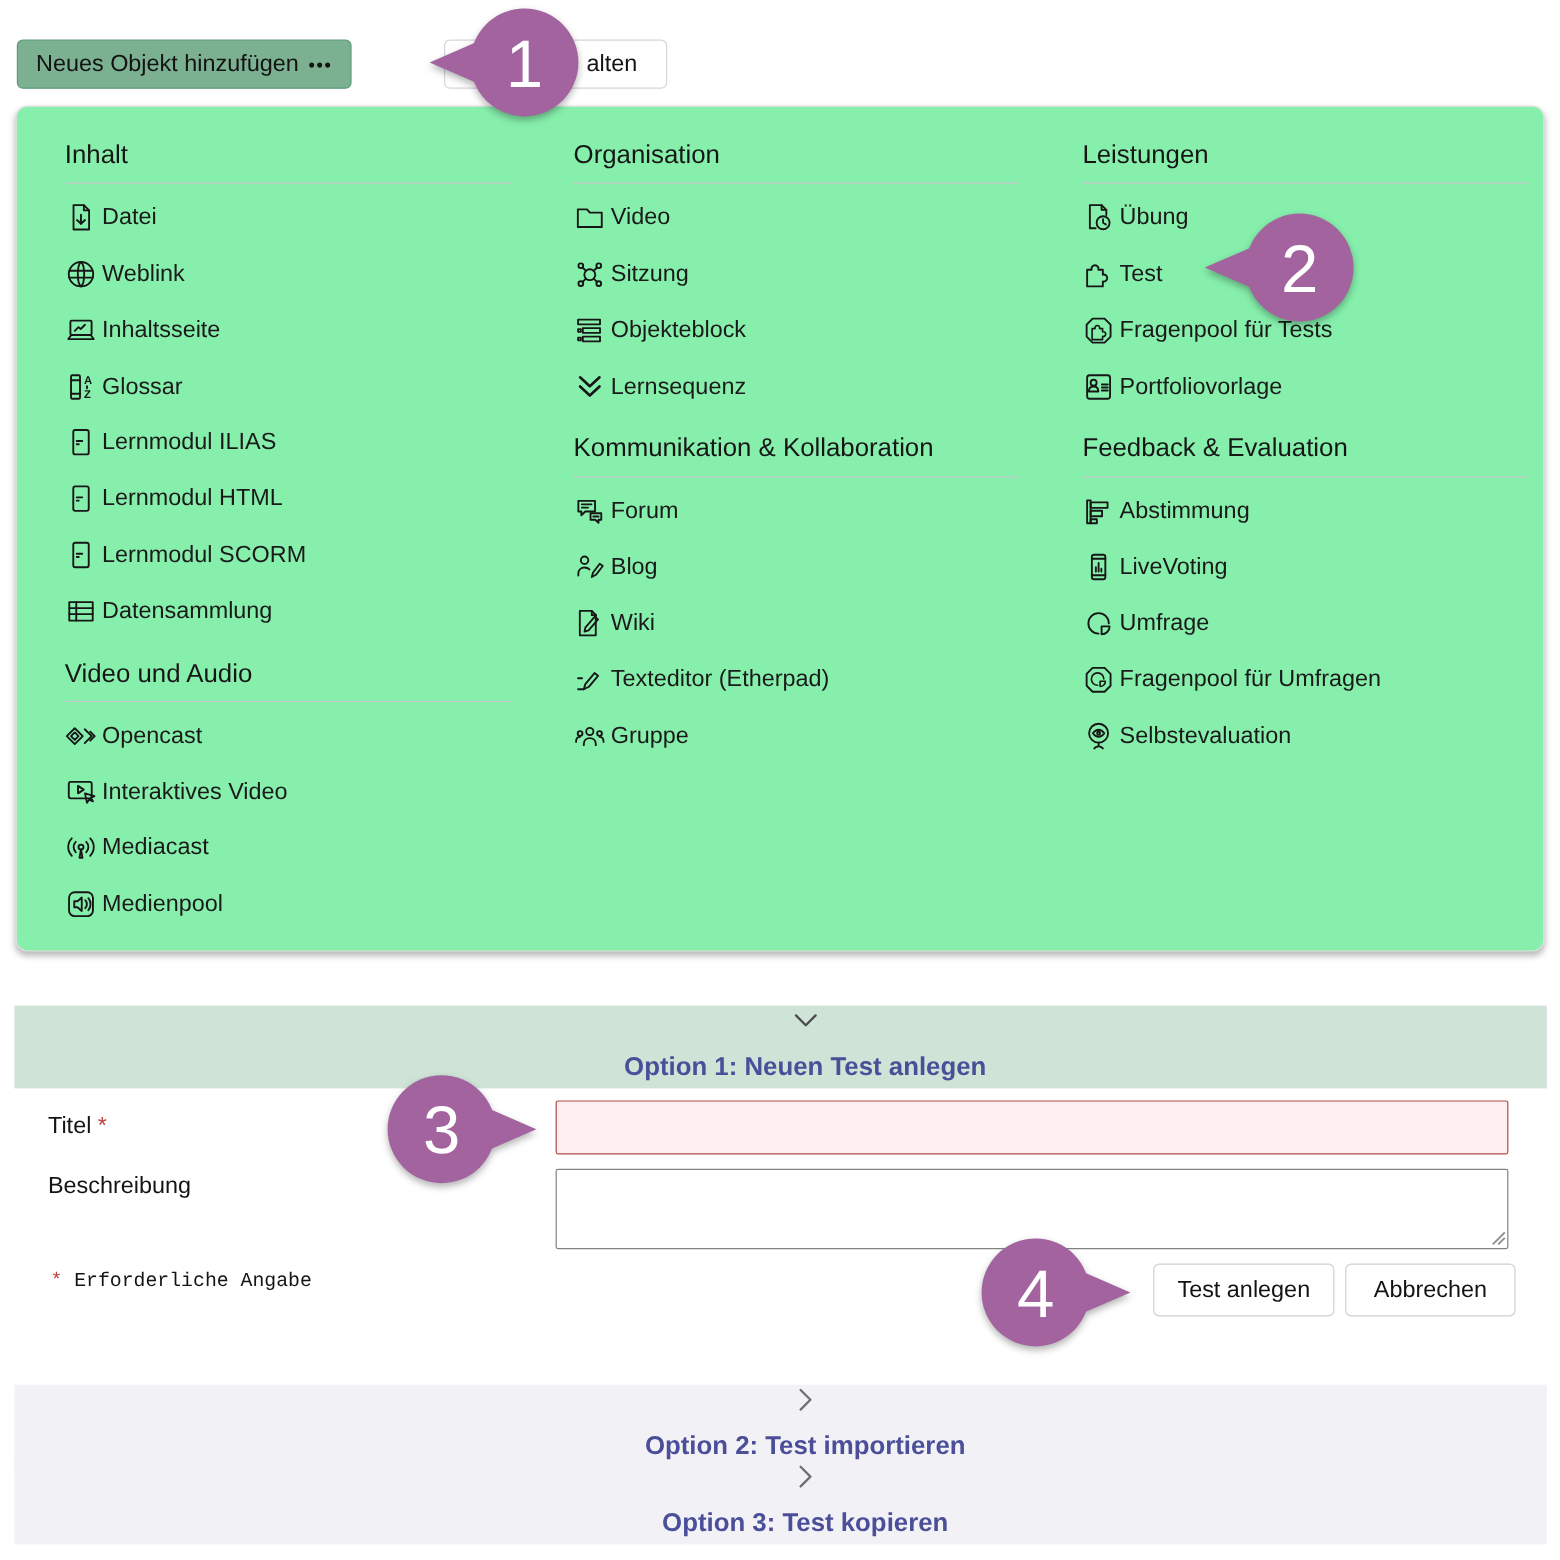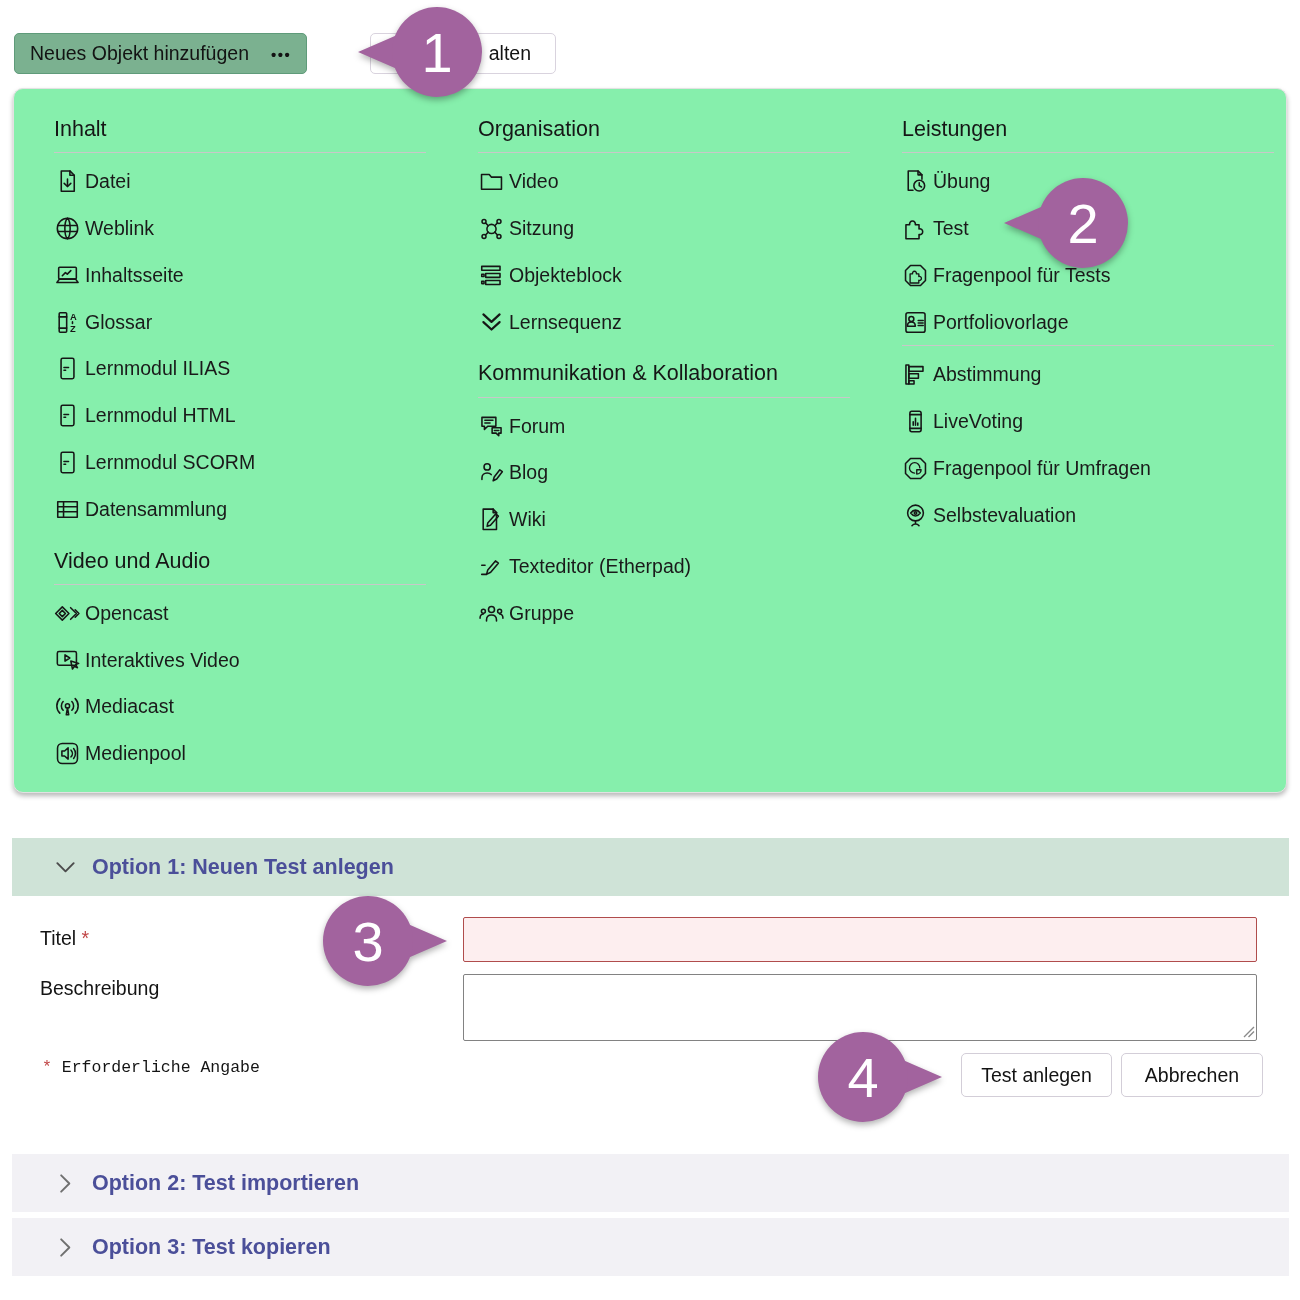--- a/index.html
+++ b/index.html
@@ -1,21 +1,21 @@
 <!DOCTYPE html>
 <html><head>
 <meta charset="utf-8">
 <style>
   html,body{margin:0;padding:0;background:#fff;}
   .stage{position:relative;width:1300px;height:1300px;background:#fff;overflow:hidden;
          font-family:"Liberation Sans","DejaVu Sans",sans-serif;color:#1a1a1a;}
 
   
   .btn-green{position:absolute;left:14px;top:33px;height:41px;padding:0 15px;
-    display:flex;align-items:center;gap:22px;background:#7bb190;border:1px solid #5f9b7a;
+    display:flex;align-items:center;gap:8px;background:#7bb190;border:1px solid #5f9b7a;
     border-radius:5px;font-size:19.5px;color:#131313;font-family:inherit;cursor:pointer;}
   .btn-green .dots{font-size:15px;font-weight:700;letter-spacing:1.5px;transform:translateY(1px);}
   .btn-partial{position:absolute;left:370px;top:33px;width:186px;height:41px;background:#fff;
     border:1px solid #d9d3de;border-radius:5px;font-size:19.5px;color:#131313;font-family:inherit;
     display:flex;align-items:center;justify-content:flex-end;padding-right:24px;box-sizing:border-box;cursor:pointer;}
 
   
   .panel{position:absolute;left:13px;top:88px;width:1274px;height:705px;background:#86efac;
     border:1px solid #e2e2e2;border-radius:10px;box-shadow:0 3px 5px rgba(0,0,0,.28);
     display:flex;gap:52px;padding:12px 24px 0 40px;box-sizing:border-box;}
@@ -24,22 +24,22 @@
   .rule{border:0;border-top:1px solid #c8c8c8;height:0;margin:0;}
   .menu-list{padding-top:5px;}
   .menu-item{display:flex;align-items:center;gap:4px;height:46.8px;font-size:19.5px;cursor:pointer;}
   .mi-icon{width:27px;height:27px;flex:none;display:flex;}
   svg.icon{width:27px;height:27px;stroke:#161616;fill:none;stroke-width:1.5;
     stroke-linecap:round;stroke-linejoin:round;}
   svg.icon text{fill:#161616;stroke:none;font-size:9px;font-weight:700;
     font-family:"Liberation Sans","DejaVu Sans",sans-serif;}
 
   
-  .opt-header{position:absolute;left:12px;width:1277px;height:58px;display:flex;align-items:center;
-    gap:14px;padding-left:41px;box-sizing:border-box;font-size:21.5px;font-weight:700;color:#4b4f99;}
+  .opt-header{position:absolute;left:12px;width:1277px;height:69px;display:flex;align-items:center;
+    gap:14px;padding-left:41px;box-sizing:border-box;font-size:21.5px;font-weight:700;color:#4b4f99;flex-direction:column;}
   #opt1{top:838px;background:#cfe3d7;}
   #opt2{top:1154px;background:#f2f1f5;cursor:pointer;}
   #opt3{top:1218px;background:#f2f1f5;cursor:pointer;}
   svg.chev{width:25px;height:25px;fill:none;stroke-width:2;stroke-linecap:round;stroke-linejoin:round;}
   .chev-dark{stroke:#4c4c4c;}
   .chev-gray{stroke:#707070;}
 
   .form-label{position:absolute;left:40px;font-size:19.5px;color:#141414;}
   #label-titel{top:927px;}
   #label-beschr{top:977px;}
@@ -351,20 +351,21 @@
               <svg class="icon" viewBox="0 0 26 26">
                 <rect x="3.8" y="3.6" width="18.4" height="18.8" rx="2"></rect>
                 <circle cx="9" cy="9.6" r="2.4"></circle>
                 <path d="M5.2 16.6c0-2.6 1.7-4 3.8-4s3.8 1.4 3.8 4z"></path>
                 <path d="M15.6 11h4.8M15.6 13.4h4.8M15.6 15.8h4.8"></path>
               </svg>
             </span>
             <span>Portfoliovorlage</span>
           </div>
         </div>
+        <div class="section-title">Feedback &amp; Evaluation</div>
         <div class="rule"></div>
         <div class="menu-list">
           <div class="menu-item">
             <span class="mi-icon">
               <svg class="icon" viewBox="0 0 26 26">
                 <rect x="3.8" y="3.8" width="2.8" height="18.4"></rect>
                 <rect x="6.6" y="5.4" width="13.6" height="4.4"></rect>
                 <rect x="6.6" y="12.2" width="9.2" height="4.4"></rect>
                 <rect x="6.6" y="19" width="5" height="3.2"></rect>
               </svg>
@@ -373,20 +374,29 @@
           </div>
           <div class="menu-item">
             <span class="mi-icon">
               <svg class="icon" viewBox="0 0 26 26">
                 <rect x="7.6" y="3.2" width="10.8" height="19.6" rx="1.8"></rect>
                 <path d="M7.6 6.4h10.8M7.6 19.6h10.8"></path>
                 <path d="M10.8 16.6v-3.4M13 16.6V9.8M15.2 16.6v-2.2"></path>
               </svg>
             </span>
             <span>LiveVoting</span>
+          </div>
+          <div class="menu-item">
+            <span class="mi-icon">
+              <svg class="icon" viewBox="0 0 26 26">
+                <path d="M21.2 13A8.2 8.2 0 1 0 13 21.2"></path>
+                <path d="M15.4 15.4h6.4a6.4 6.4 0 0 1-6.4 6.4z"></path>
+              </svg>
+            </span>
+            <span>Umfrage</span>
           </div>
           <div class="menu-item">
             <span class="mi-icon">
               <svg class="icon" viewBox="0 0 26 26">
                 <path d="M8.2 3.4h9.6l4.8 4.8v9.6l-4.8 4.8H8.2l-4.8-4.8V8.2z"></path>
                 <path d="M17.2 12.4a5 5 0 1 0-5 5" stroke-width="1.3"></path>
                 <path d="M14.2 14.2h4.2a4.2 4.2 0 0 1-4.2 4.2z" stroke-width="1.3"></path>
               </svg>
             </span>
             <span>Fragenpool für Umfragen</span>

